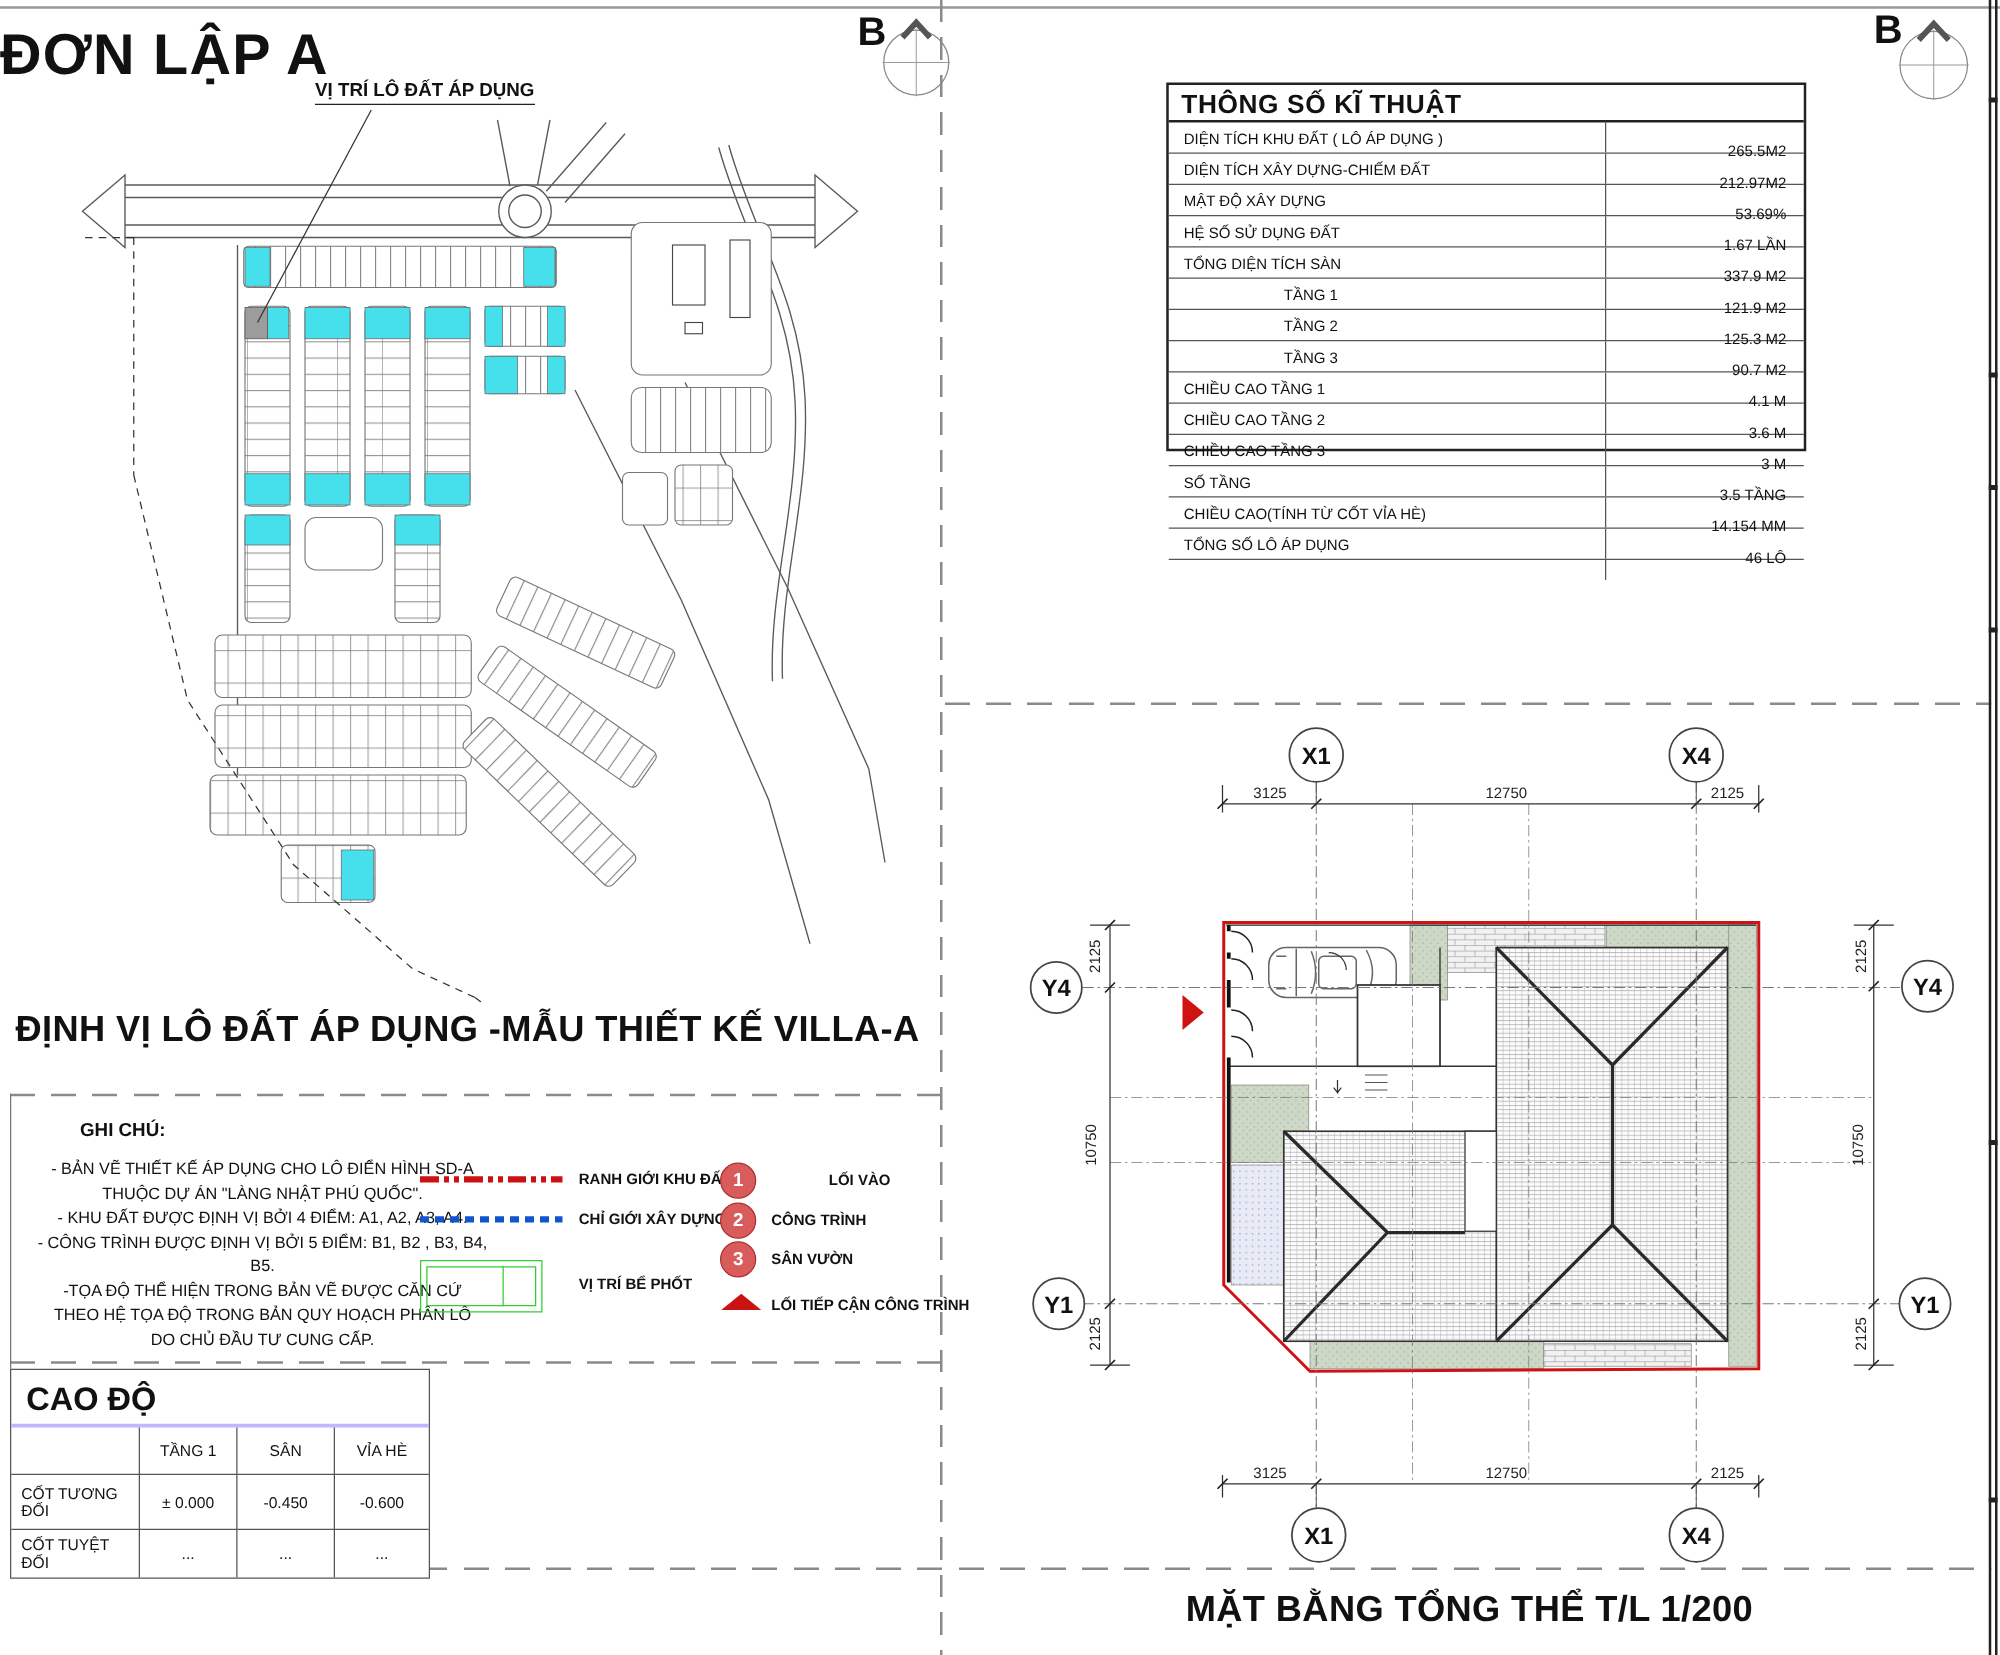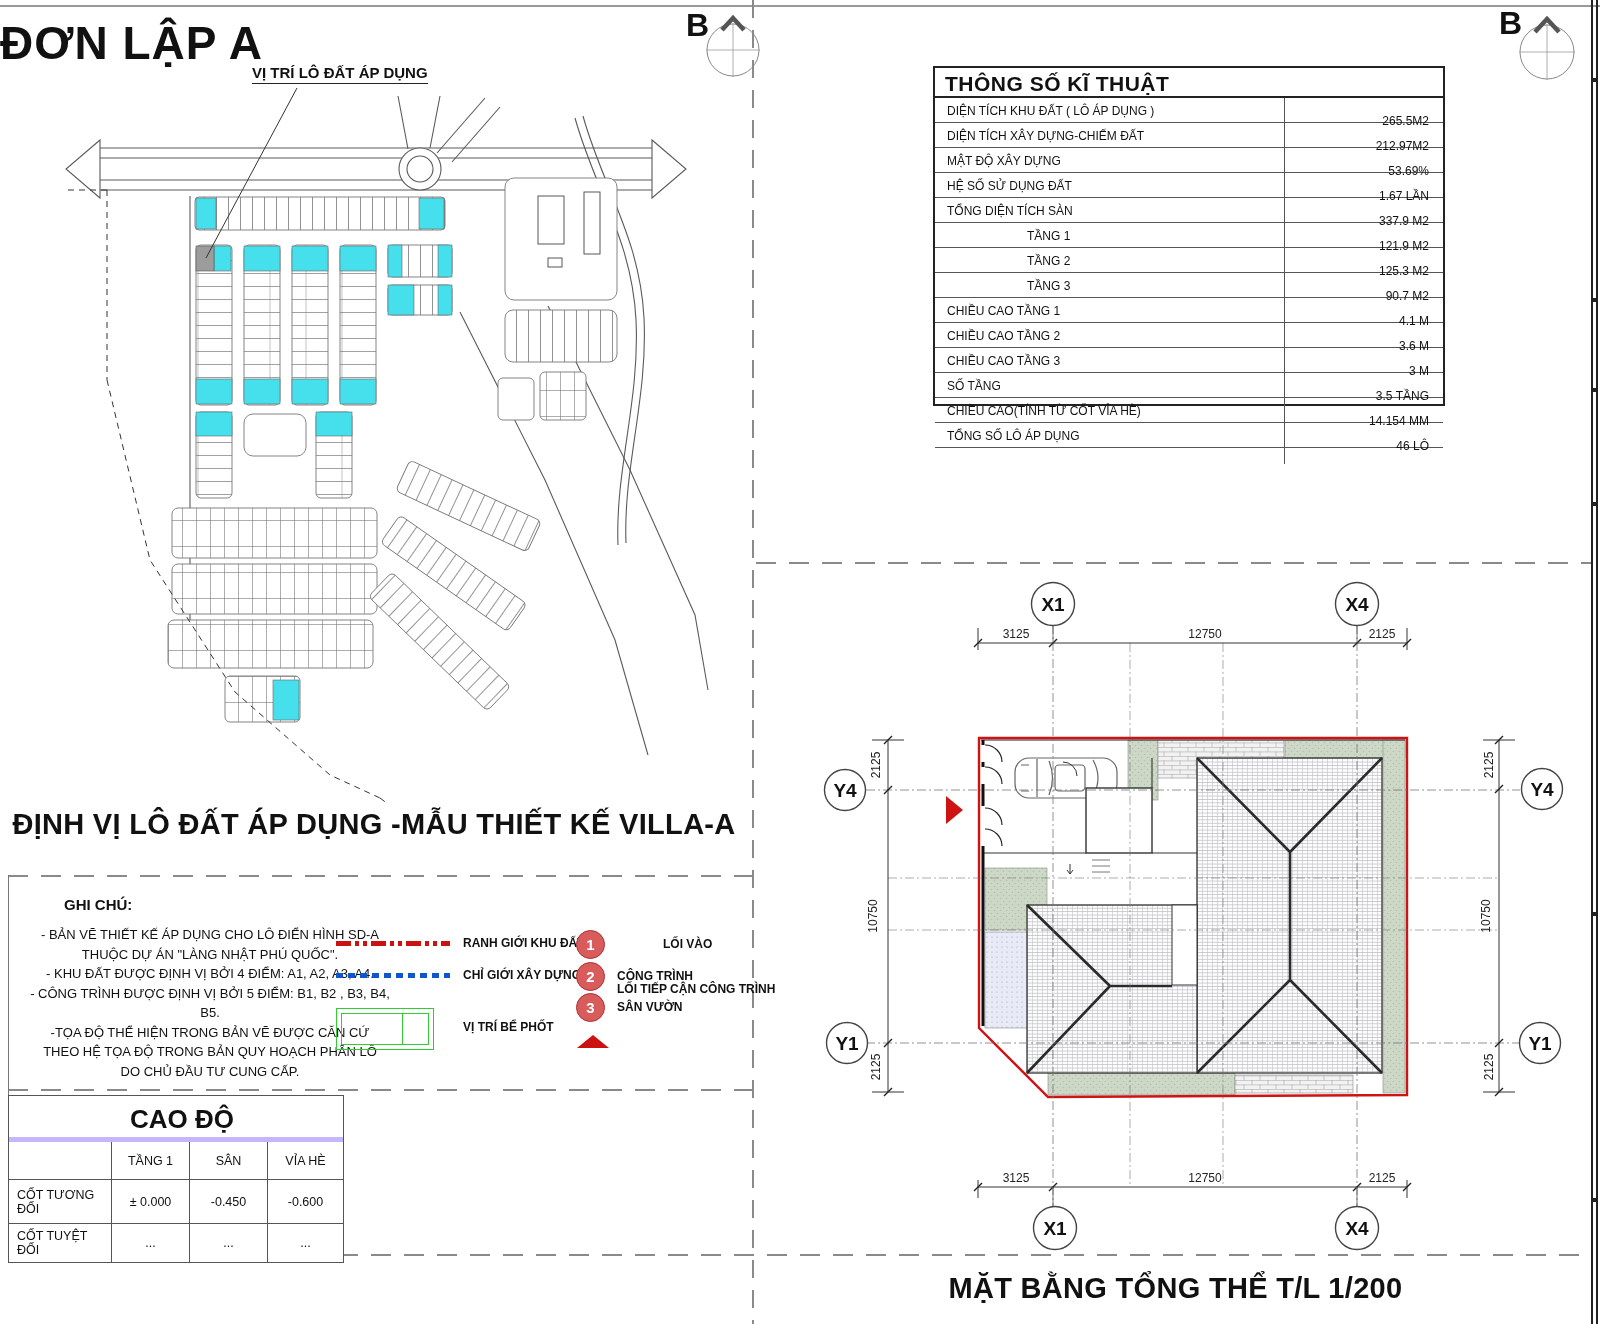--- a/index.html
+++ b/index.html
@@ -16,30 +16,30 @@
   .notes{font-size:13px;text-align:center;line-height:1.5;font-weight:500;}
   .lg-label{font-size:12px;font-weight:600;white-space:nowrap;}
   .lg-redline{height:5px;background:repeating-linear-gradient(90deg,#c11 0 15px,transparent 15px 19px,#c11 19px 23px,transparent 23px 27px,#c11 27px 31px,transparent 31px 35px);}
   .lg-blueline{height:5px;background:repeating-linear-gradient(90deg,#15c 0 7px,transparent 7px 12px);background-color:transparent;}
   .lg-greenrect{border:1.5px solid #3c3;position:absolute;}
   .lg-greenrect .inner{position:absolute;left:4px;top:4px;right:4px;bottom:4px;border:1px solid #3c3;}
   .lg-greenrect .divi{position:absolute;top:4px;bottom:4px;left:68%;width:1px;background:#3c3;}
   .lg-circle{width:27px;height:27px;border-radius:50%;background:#d95c5c;border:1px solid #b03030;color:#fff;font-weight:bold;font-size:15px;display:flex;align-items:center;justify-content:center;}
   .lg-tri{width:0;height:0;border-left:16px solid transparent;border-right:16px solid transparent;border-bottom:13px solid #c11;}
   
-  #specs{position:absolute;left:933px;top:66px;width:512px;height:340px;border:2px solid #222;display:flex;flex-direction:column;background:#fff;box-sizing:border-box;}
+  #specs{position:absolute;left:933px;top:66px;width:512px;height:295px;border:2px solid #222;display:flex;flex-direction:column;background:#fff;box-sizing:border-box;}
   #specs .ttl{height:31px;border-bottom:2px solid #222;font-size:21px;font-weight:bold;padding:4px 0 0 10px;letter-spacing:.5px;box-sizing:border-box;}
   #specs .row{height:25px;display:flex;border-bottom:1px solid #555;font-size:12px;box-sizing:border-box;}
   #specs .row .lbl{flex:1;padding:6px 0 0 12px;border-right:1px solid #555;box-sizing:border-box;}
   #specs .row.sub .lbl{padding-left:92px;}
   #specs .row .val{width:158px;text-align:right;padding:16px 14px 0 0;box-sizing:border-box;}
   #specs .row.fill{flex:1;border-bottom:none;}
   
   #caodo{position:absolute;left:8px;top:1095px;width:336px;border:1px solid #555;background:#fff;box-sizing:border-box;}
-  #caodo .ttl{height:46px;font-size:26px;font-weight:bold;padding:8px 0 0 12px;border-bottom:5px solid #c4b5fd;box-sizing:border-box;text-align:center;}
+  #caodo .ttl{height:46px;font-size:26px;font-weight:bold;padding:8px 0 0 12px;border-bottom:3px solid #c4b5fd;box-sizing:border-box;}
   #caodo .grid{display:grid;grid-template-columns:103px 78px 78px 75px;}
   #caodo .cell{border-right:1px solid #555;border-bottom:1px solid #555;font-size:12.5px;display:flex;align-items:center;justify-content:center;box-sizing:border-box;text-align:center;}
   #caodo .cell.lblc{justify-content:flex-start;padding-left:8px;text-align:left;}
   #caodo .cell:nth-child(4n){border-right:none;}
   #caodo .cell.h{height:38px;}
   #caodo .cell.r1{height:44px;}
   #caodo .cell.r2{height:38px;border-bottom:none;}
   
   #rborder{position:absolute;left:1591px;top:0;width:7px;height:1324px;border-left:2px solid #222;border-right:2px solid #222;box-sizing:border-box;}
   .rtick{position:absolute;left:1591px;width:7px;height:4px;background:#222;}
@@ -214,21 +214,21 @@
     <div class="divi"></div>
   </div>
   <div class="abs lg-label" style="left:463px;top:1020px;">VỊ TRÍ BỂ PHỐT</div>
   <div class="abs lg-circle" style="left:576px;top:930px;">1</div>
   <div class="abs lg-label" style="left:617px;top:937px;margin-left:46px;">LỐI VÀO</div>
   <div class="abs lg-circle" style="left:576px;top:962px;">2</div>
   <div class="abs lg-label" style="left:617px;top:969px;">CÔNG TRÌNH</div>
   <div class="abs lg-circle" style="left:576px;top:993px;">3</div>
   <div class="abs lg-label" style="left:617px;top:1000px;">SÂN VƯỜN</div>
   <div class="abs lg-tri" style="left:577px;top:1035px;"></div>
-  <div class="abs lg-label" style="left:617px;top:982px;">LỐI TIẾP CẬN CÔNG TRÌNH</div>
+  <div class="abs lg-label" style="left:617px;top:1037px;">LỐI TIẾP CẬN CÔNG TRÌNH</div>
 
   <div id="caodo">
     <div class="ttl">CAO ĐỘ</div>
     <div class="grid">
       <div class="cell h"></div>
       <div class="cell h">TẦNG 1</div>
       <div class="cell h">SÂN</div>
       <div class="cell h">VỈA HÈ</div>
       <div class="cell r1 lblc">CỐT TƯƠNG ĐỐI</div>
       <div class="cell r1">± 0.000</div>

